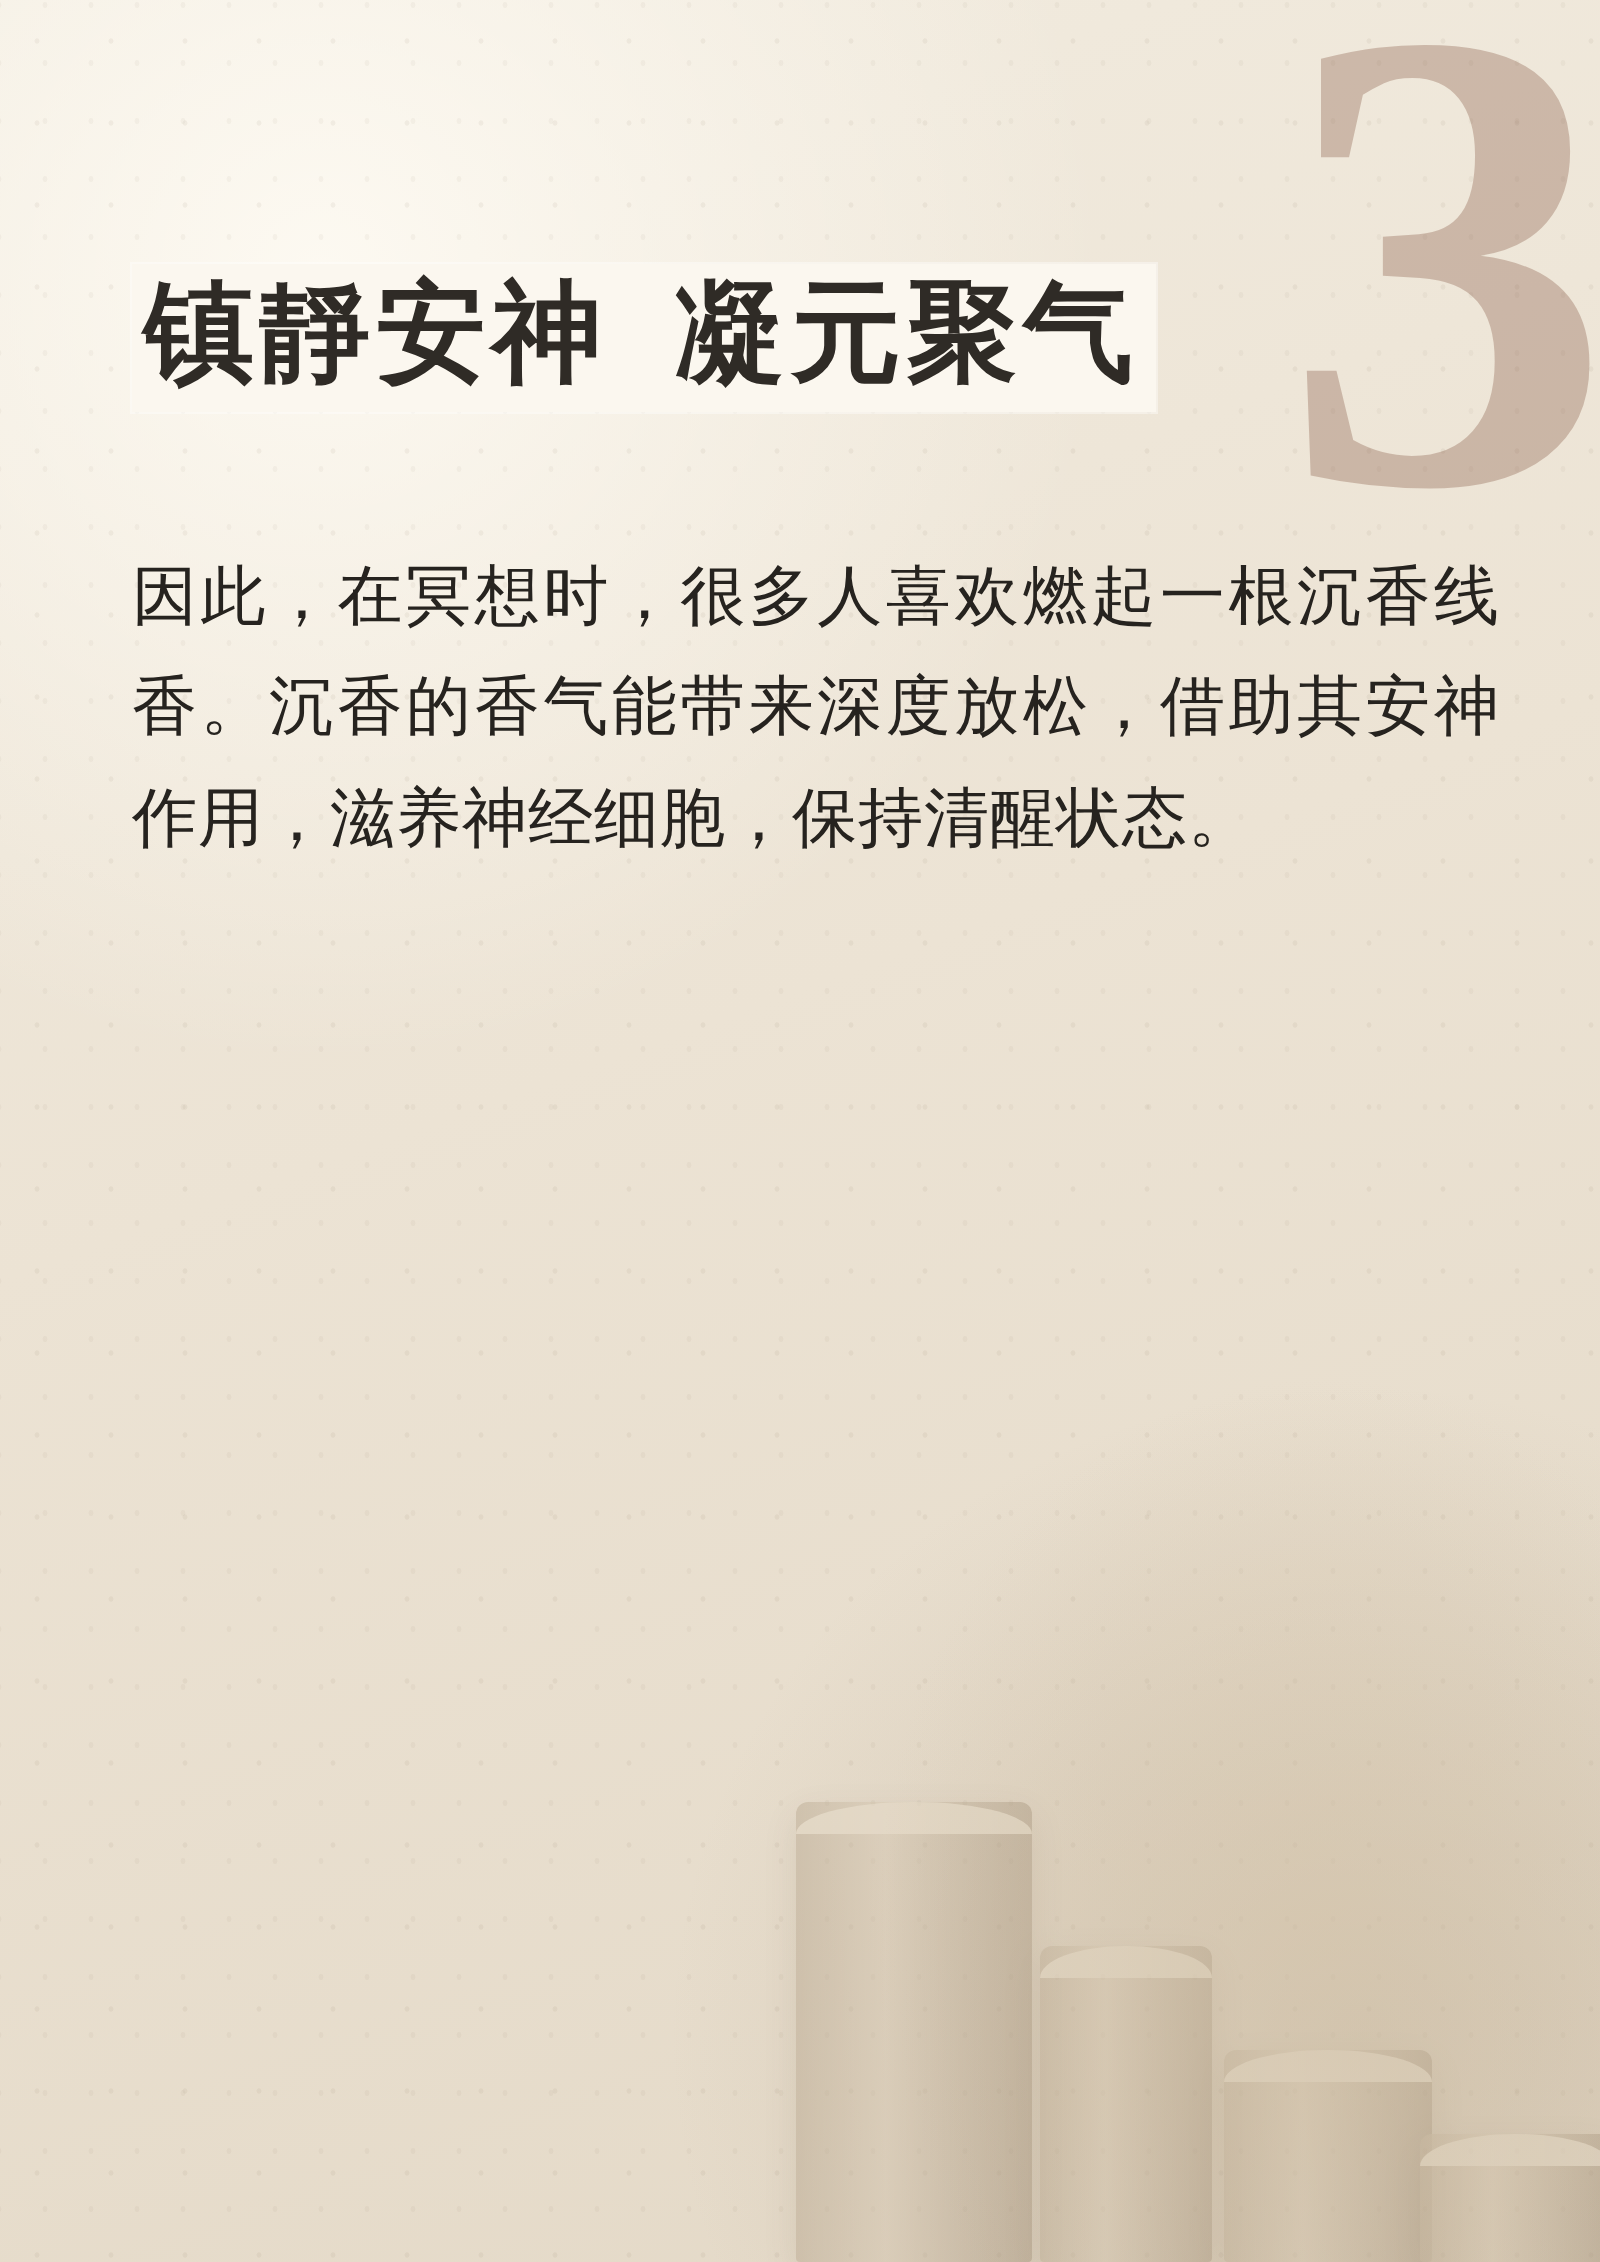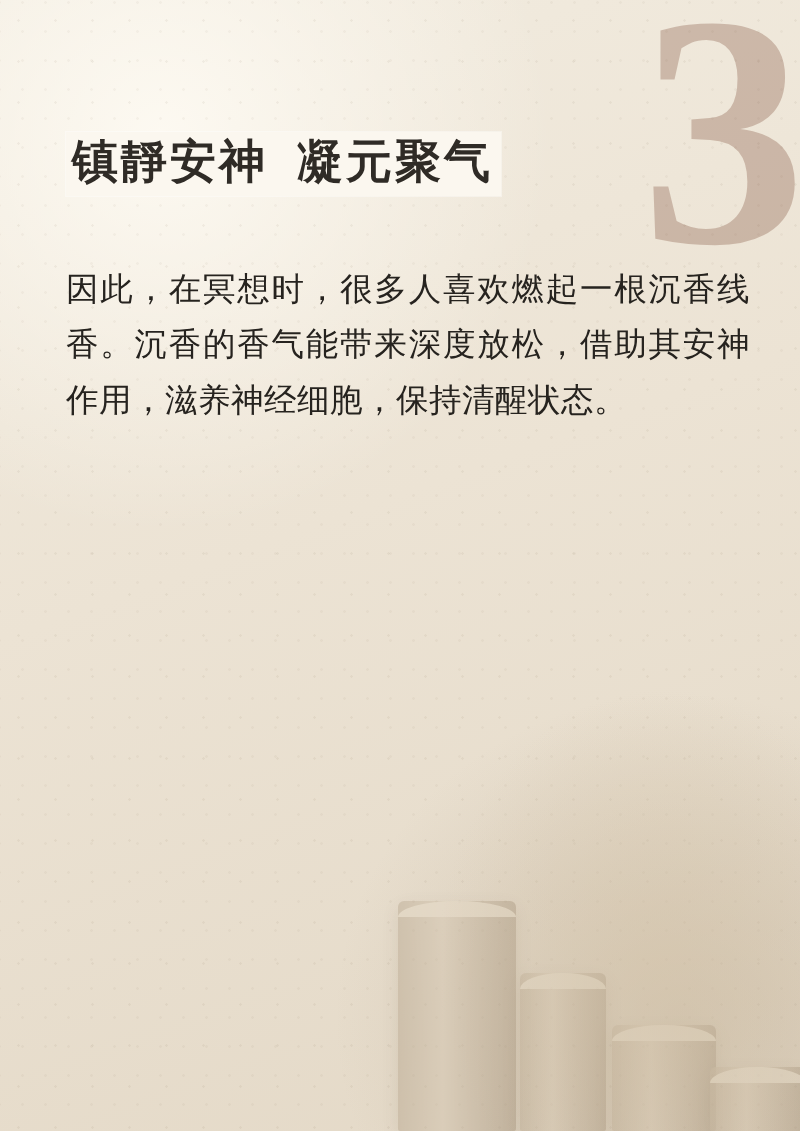--- a/index.html
+++ b/index.html
@@ -93,21 +93,21 @@
   
   .content {
     position: absolute;
     inset: 0;
     padding: 132px 58px 0 66px;
     box-sizing: border-box;
   }
 
   .headline {
     display: inline-block;
-    font-size: 46px;
+    font-size: 55px;
     font-weight: bold;
     letter-spacing: 3px;
     color: #2f2b26;
     background: #fbf7ef;
     padding: 4px 8px 8px 6px;
     line-height: 1.12;
     white-space: pre;
     box-shadow: 0 0 0 1px rgba(255,255,255,0.4);
   }
 

